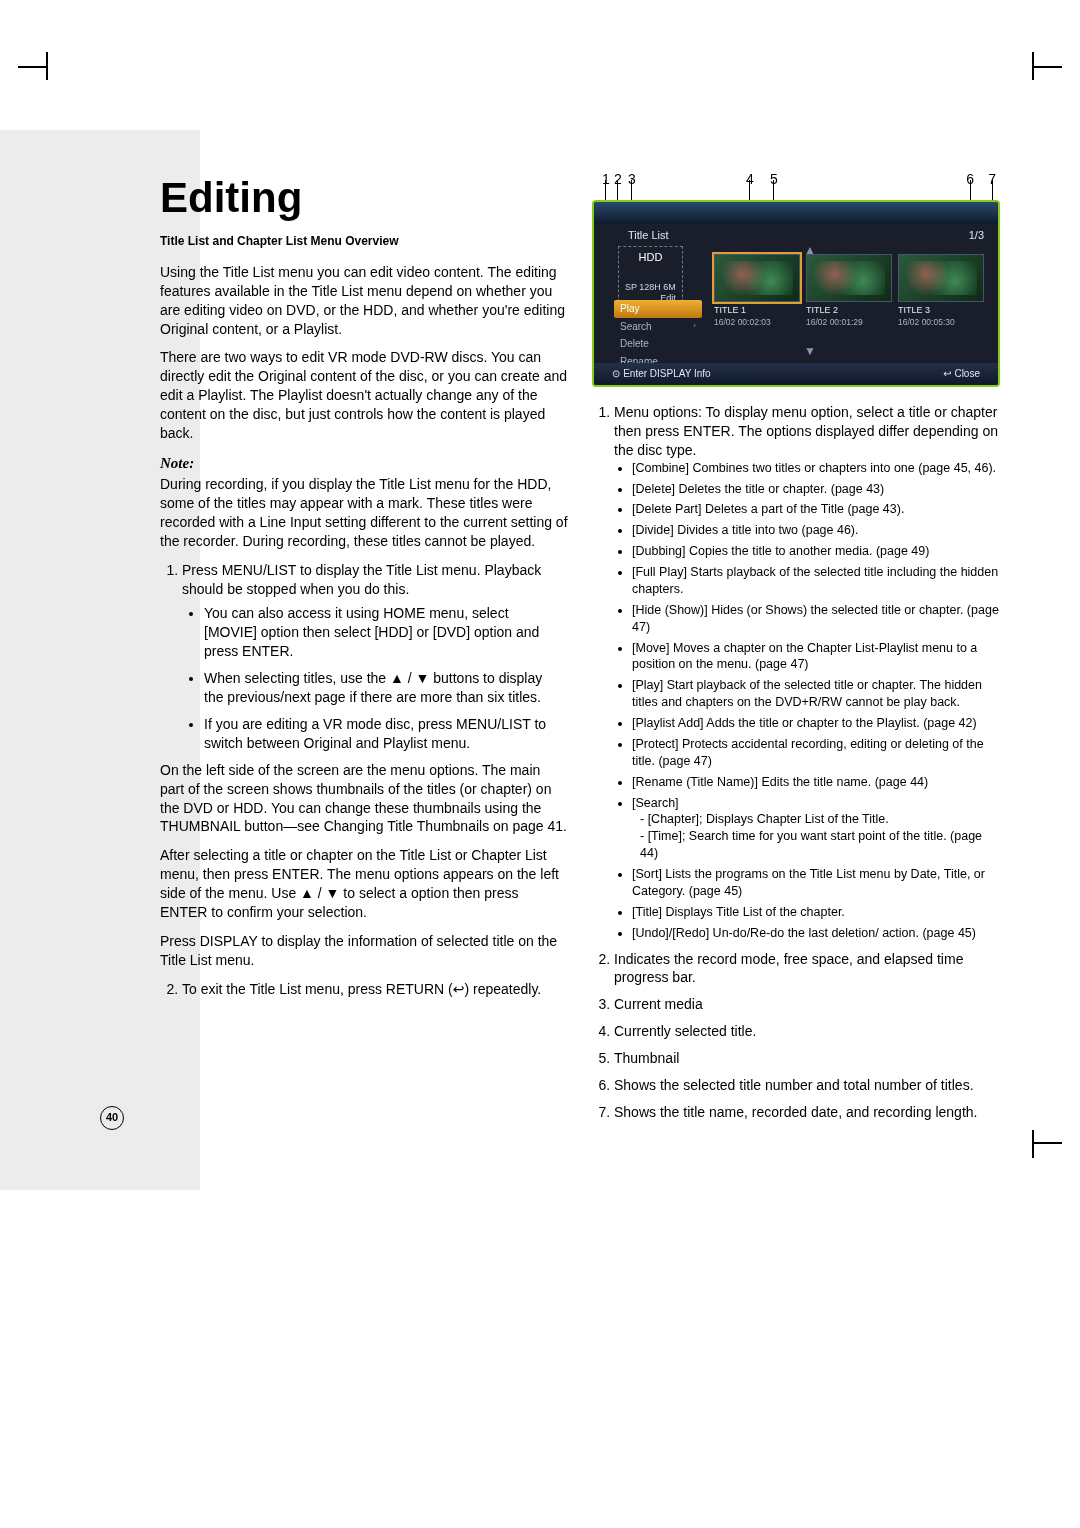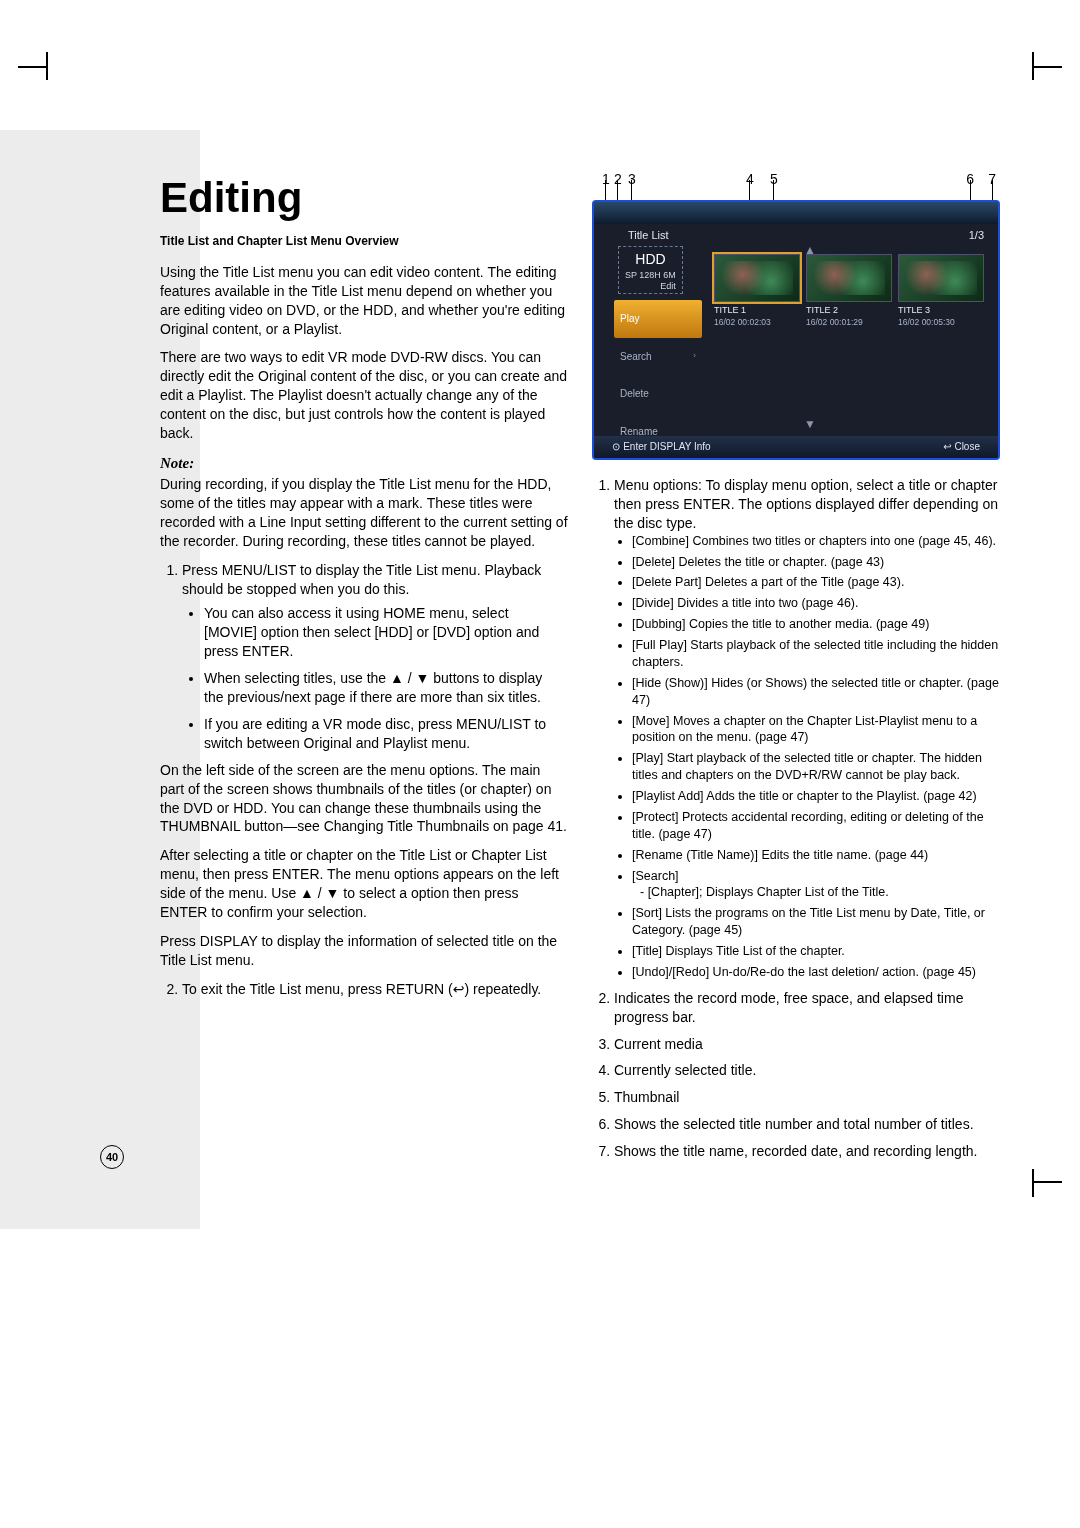--- a/index.html
+++ b/index.html
@@ -79,50 +79,50 @@
     display: flex;
     align-items: center; justify-content: center;
   }
 
   
   .osd-wrap { position: relative; margin-bottom: 16px; }
   .callouts { position: relative; height: 30px; font-size: 14px; }
   .callouts span { position: absolute; top: 0; }
   .osd {
     background: #1a1e2b;
-    border: 2px solid #1d4ed8;
+    border: 2px solid #84cc16;
     border-radius: 4px;
     width: 100%;
-    height: 260px;
+    height: 187px;
     position: relative;
     color: #cfd6e6;
     font-size: 10px;
     overflow: hidden;
   }
   .osd-top {
     background: linear-gradient(#2a4a6a,#0e1a2c);
     height: 22px;
   }
   .osd-title {
     position: absolute; top: 26px; left: 34px;
     color: #dfe6f2; font-size: 11px;
   }
   .osd-count { position:absolute; top:26px; right:14px; color:#dfe6f2; font-size:11px;}
   .osd-media {
     position: absolute; top: 44px; left: 24px;
     border: 1px dashed #6a7890; padding: 4px 6px 2px 6px;
     font-size: 9px; color:#cfd6e6; line-height:1.2;
     text-align:left;
   }
-  .osd-media .hdd { color:#fff; font-size:14px; display:block; text-align:center; margin-bottom:2px;}
+  .osd-media .hdd { color:#fff; font-size:11px; display:block; text-align:center; margin-bottom:18px;}
   .osd-menu {
     position: absolute; top: 98px; left: 20px; width: 88px;
   }
   .osd-menu div {
-    padding: 12px 6px; font-size: 10px; color:#aab4c8;
+    padding: 2px 6px; font-size: 10px; color:#aab4c8;
     display:flex; justify-content:space-between; align-items:center;
   }
   .osd-menu div.sel {
     background: linear-gradient(#f0b030,#c07810);
     color: #fff; border-radius:2px;
   }
   .osd-menu .chev { font-size:8px; color:#8a94aa;}
   .thumbs {
     position: absolute; top: 52px; left: 120px; right: 14px;
     display: flex; gap: 6px;
@@ -297,20 +297,21 @@
               <li>[Full Play] Starts playback of the selected title including the hidden chapters.</li>
               <li>[Hide (Show)] Hides (or Shows) the selected title or chapter. (page 47)</li>
               <li>[Move] Moves a chapter on the Chapter List-Playlist menu to a position on the menu. (page 47)</li>
               <li>[Play] Start playback of the selected title or chapter. The hidden titles and chapters on the DVD+R/RW cannot be play back.</li>
               <li>[Playlist Add] Adds the title or chapter to the Playlist. (page 42)</li>
               <li>[Protect] Protects accidental recording, editing or deleting of the title. (page 47)</li>
               <li>[Rename (Title Name)] Edits the title name. (page 44)</li>
               <li>
                 <span>[Search]</span>
                 <div class="subdash">- [Chapter]; Displays Chapter List of the Title.</div>
+                <div class="subdash">- [Time]; Search time for you want start point of the title. (page 44)</div>
               </li>
               <li>[Sort] Lists the programs on the Title List menu by Date, Title, or Category. (page 45)</li>
               <li>[Title] Displays Title List of the chapter.</li>
               <li>[Undo]/[Redo] Un-do/Re-do the last deletion/ action. (page 45)</li>
             </ul>
           </li>
           <li>Indicates the record mode, free space, and elapsed time progress bar.</li>
           <li>Current media</li>
           <li>Currently selected title.</li>
           <li>Thumbnail</li>

